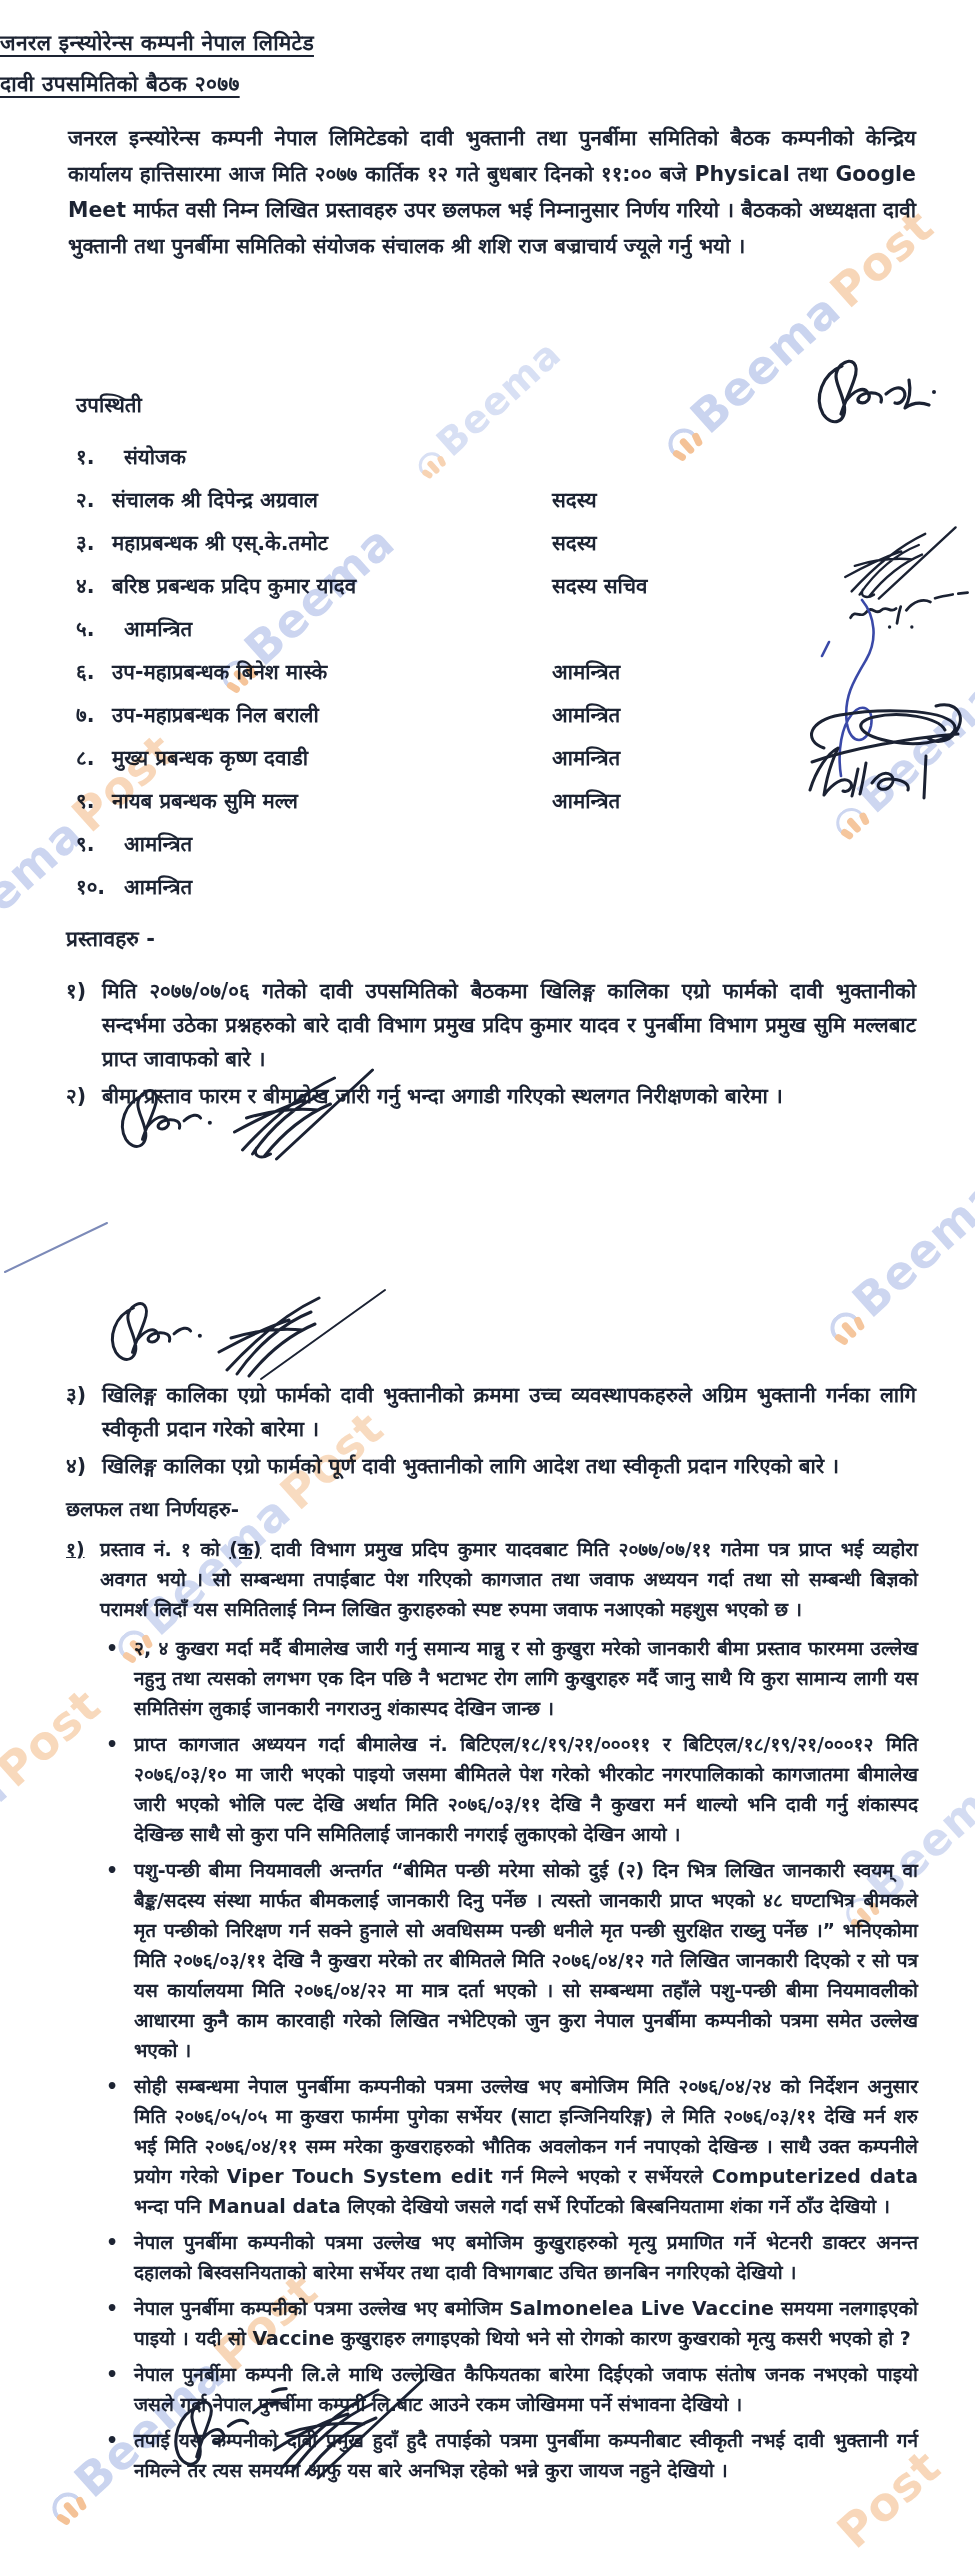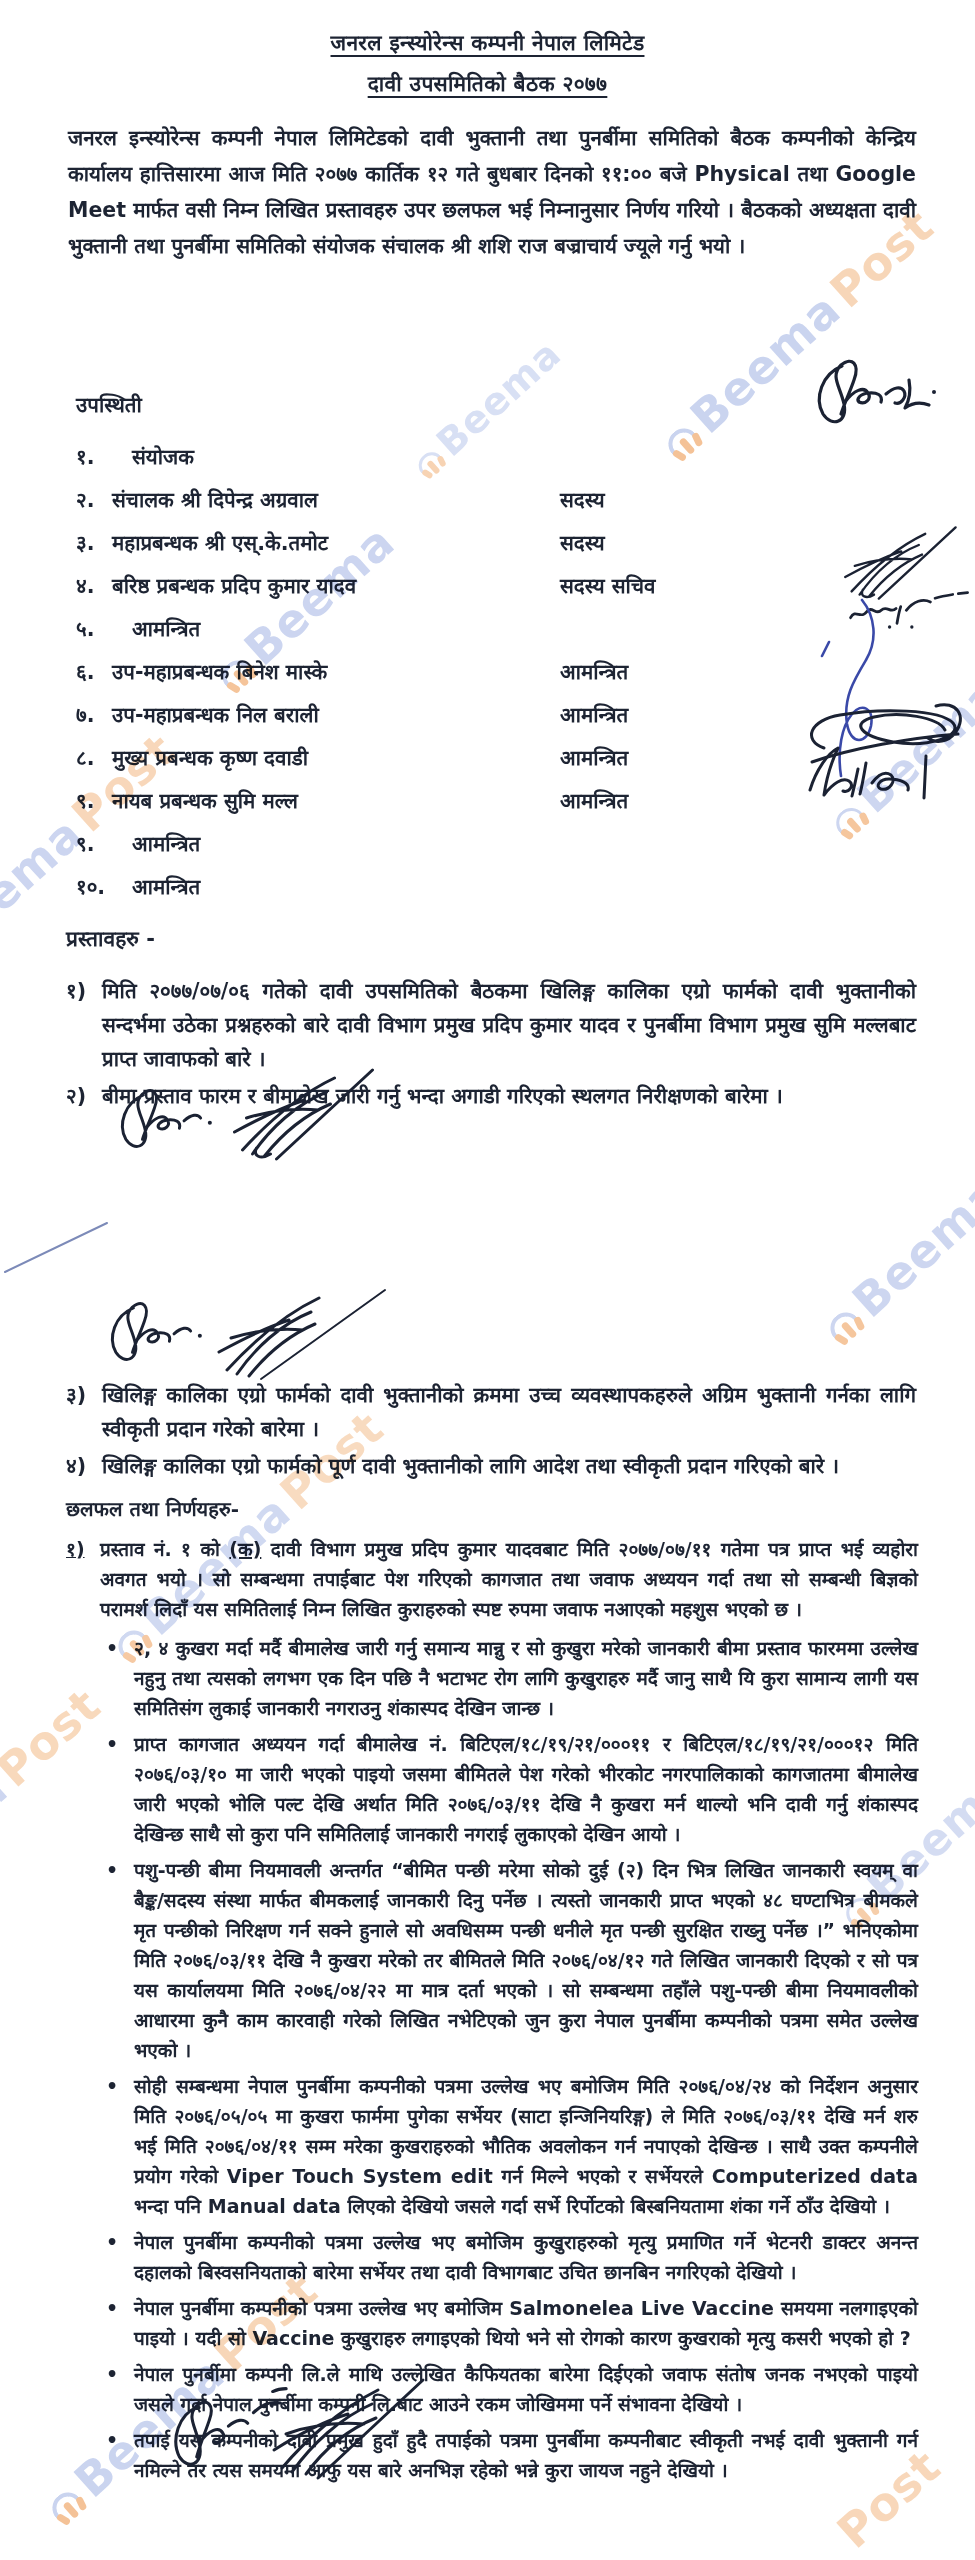--- a/index.html
+++ b/index.html
@@ -9,34 +9,34 @@
     --wm-orange-strong:#ee9d56;
     --sig-blue:#3a49a8;
   }
   html,body{margin:0;padding:0;background:#e9e9e9;}
   .page{
     position:relative;width:975px;height:2560px;margin:0 auto;
     background:#ffffff;overflow:hidden;color:var(--ink);
     font-family:"DejaVu Sans","Liberation Sans",sans-serif;
   }
   
-  .titles{position:absolute;top:28px;left:0;right:0;text-align:center;z-index:2;}
+  .titles{position:absolute;top:28px;left:0;right:0;z-index:2;}
   .title-line{font-size:21px;font-weight:700;letter-spacing:.3px;
     text-decoration:underline;text-underline-offset:5px;text-decoration-thickness:2px;margin:0 0 13px 0;}
   
   .intro{position:absolute;top:120px;left:68px;width:848px;z-index:2;
     font-size:20.5px;line-height:36px;font-weight:700;text-align:justify;}
   
   .attendance{position:absolute;top:390px;left:76px;width:845px;z-index:2;
     font-size:20.5px;font-weight:600;}
   .att-head{margin:0 0 16px 0;font-size:20.5px;font-weight:700;}
   .att-row{display:flex;align-items:center;height:43px;}
   .att-num{width:36px;flex:none;}
   .att-name{width:428px;flex:none;}
-  .att-role{margin-left:20px;white-space:nowrap;}
+  .att-role{margin-left:12px;white-space:nowrap;}
   
   .proposals,.items34{position:absolute;left:66px;width:850px;z-index:2;
     font-size:20.5px;font-weight:600;}
   .proposals{top:924px;}
   .items34{top:1378px;}
   .prop-head{display:inline-block;font-size:21px;font-weight:700;margin:0 0 22px 0;
     text-underline-offset:4px;text-decoration-thickness:2px;}
   .prop-item{display:flex;line-height:34px;margin-bottom:3px;}
   .prop-num{width:36px;flex:none;}
   .prop-text{flex:1;text-align:justify;}

